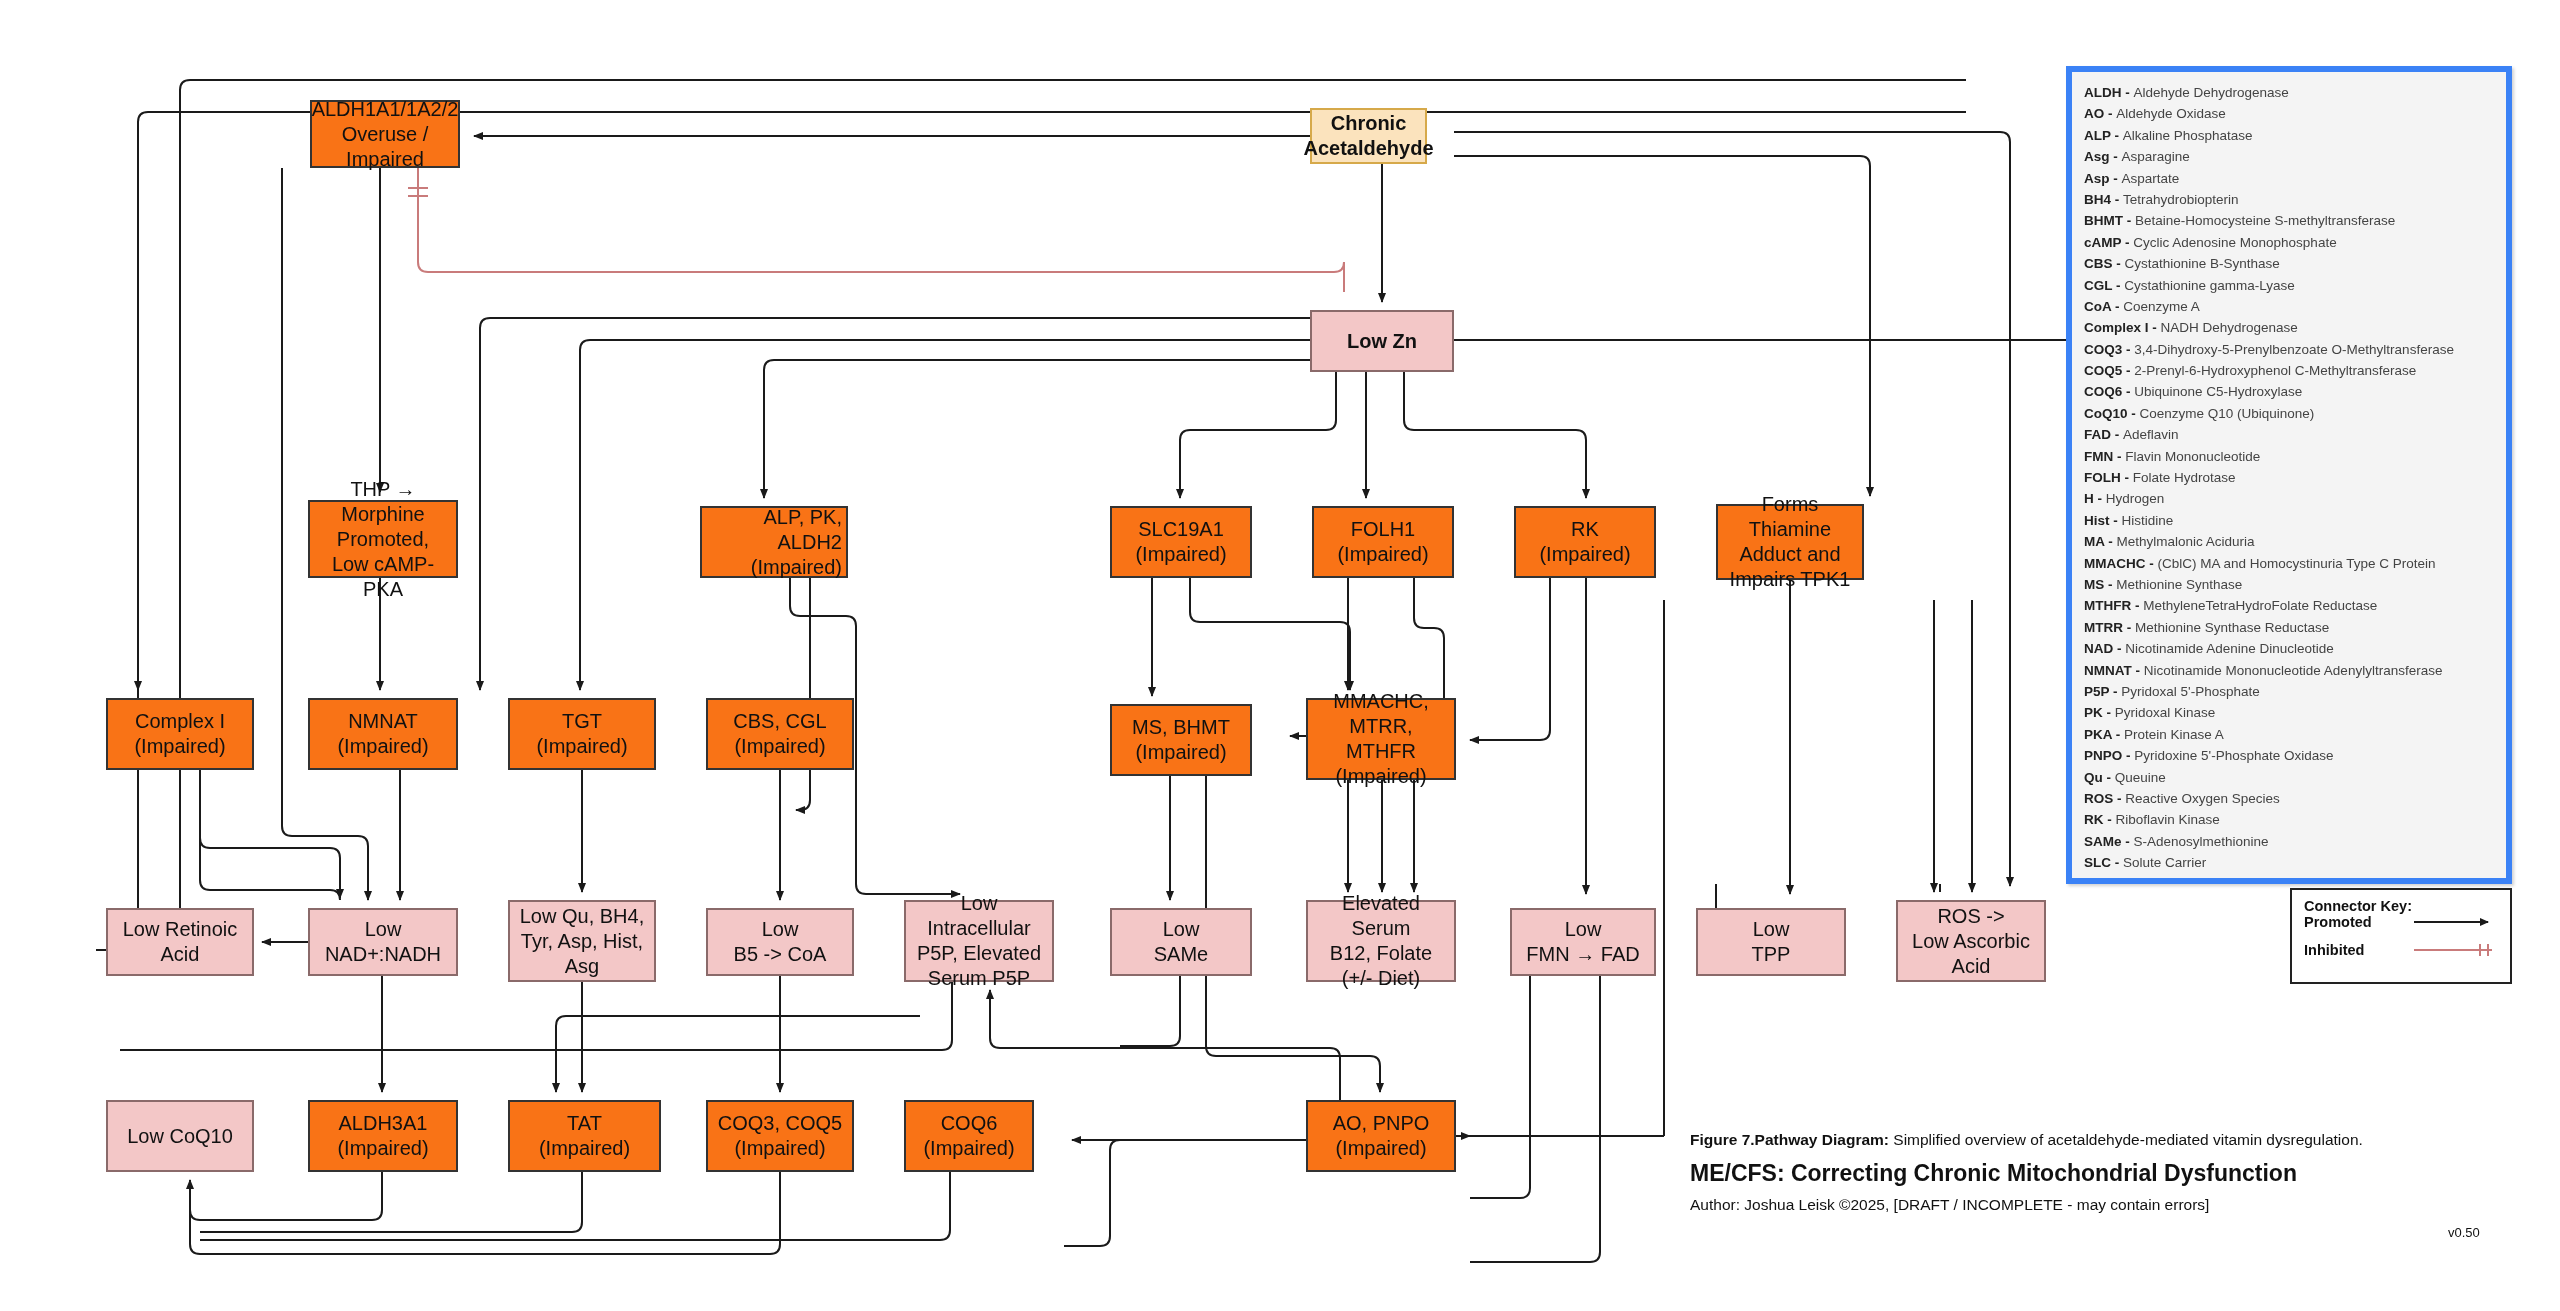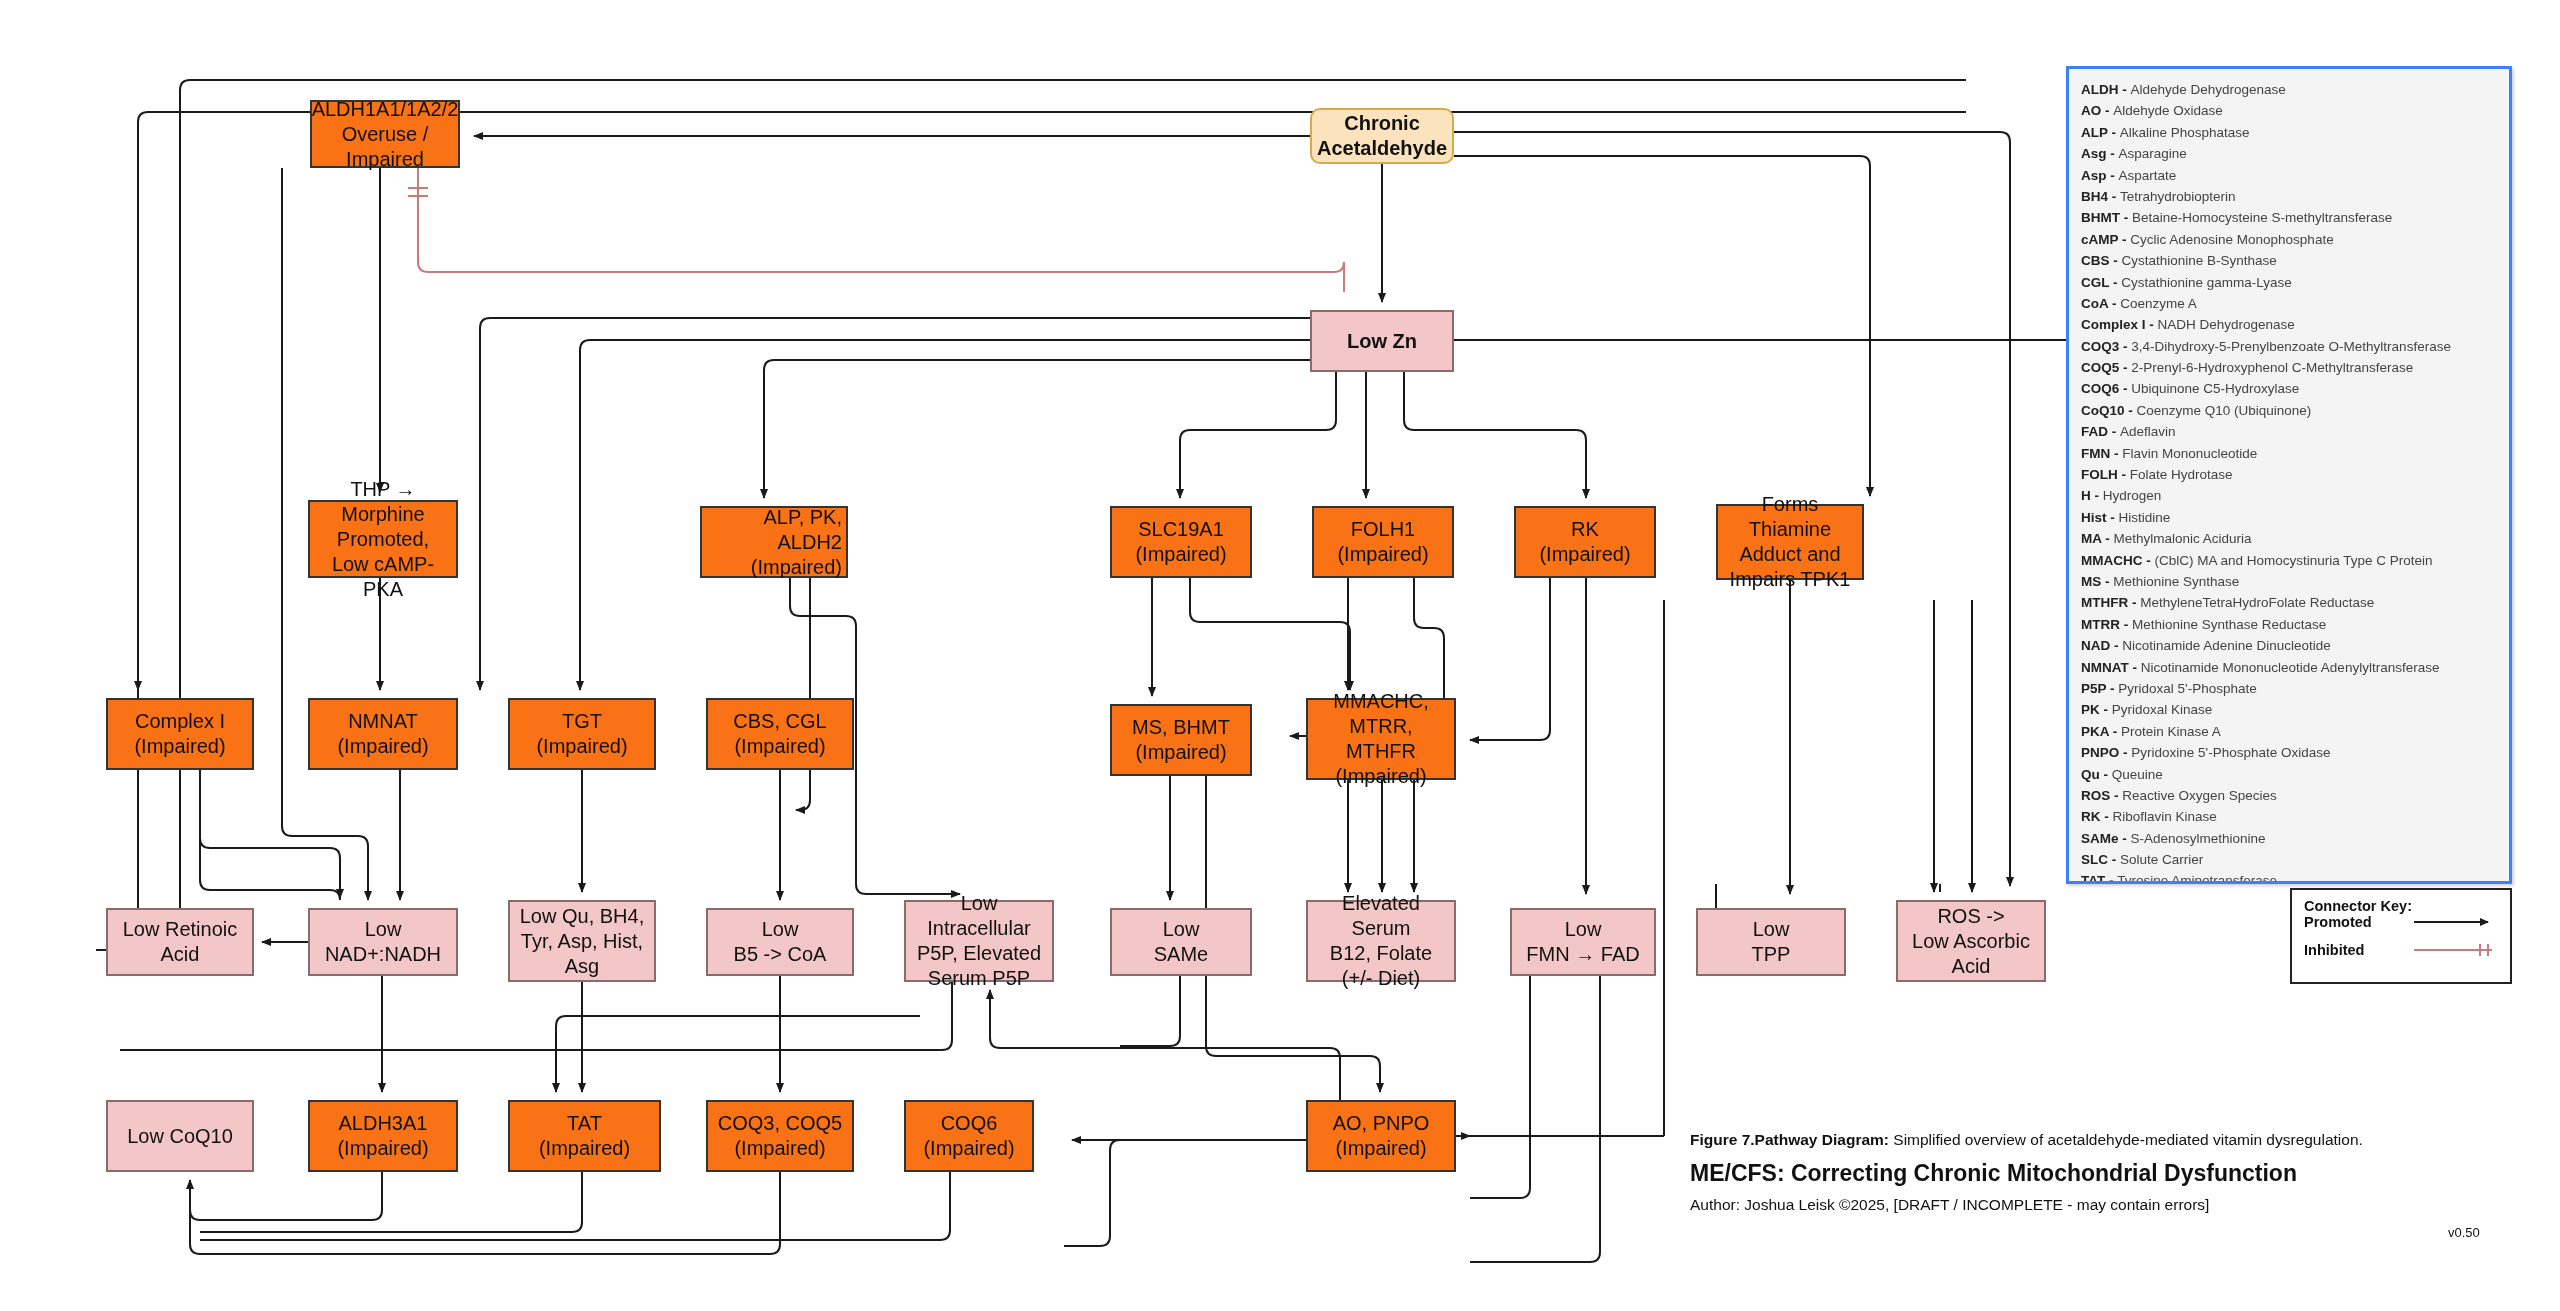--- a/index.html
+++ b/index.html
@@ -9,21 +9,21 @@
   #diagram{position:absolute;left:0;top:0;width:2560px;height:1311px;}
 
   .node{position:absolute;box-sizing:border-box;border:2px solid #333;
         display:flex;align-items:center;justify-content:center;text-align:center;
         line-height:1.25;background:#f97316;font-size:20px;padding:2px 4px;}
   .node.pink{background:#f3c7c7;border-color:#8a6a6a;}
   .node.orange{background:#fbe3bd;border-color:#d6a94a;font-weight:bold;}
   .node.bold{font-weight:bold;}
 
   #legend{position:absolute;left:2066px;top:66px;width:446px;height:818px;
-          background:#f4f4f4;border:3px solid #3b82f6;box-sizing:border-box;
+          background:#f4f4f4;border:6px solid #3b82f6;box-sizing:border-box;
           padding:10px 12px;box-shadow:2px 2px 3px rgba(0,0,0,.18);
           font-size:13.5px;line-height:1.585;color:#444;overflow:hidden;}
   #legend .ab{font-weight:bold;color:#222;}
 
   #connkey{position:absolute;left:2290px;top:888px;width:222px;height:96px;
            border:2px solid #222;background:#fff;box-sizing:border-box;
            padding:8px 12px;font-size:14.5px;font-weight:bold;}
   #connkey .krow{display:flex;align-items:center;justify-content:space-between;}
   #connkey .ktitle{margin-bottom:0px;}
   #connkey svg{display:block;}
@@ -159,21 +159,21 @@
 
     <path class="ln" d="M138,690 L138,940 Q138,950 148,950 L96,950"></path>
     <path class="ln" d="M180,944 L180,944"></path>
 
     <path class="ln" d="M1716,884 L1716,908"></path>
     <path class="ln" d="M1940,884 L1940,892"></path>
   </svg>
 
   <div class="node bold" style="left:310px;top:100px;width:150px;height:68px;font-weight:normal;">ALDH1A1/1A2/2<br>Overuse /<br>Impaired</div>
 
-  <div class="node orange" style="left:1310px;top:108px;width:144px;height:56px;border-radius:10px;">Chronic<br>Acetaldehyde</div>
+  <div class="node orange" style="left:1310px;top:108px;width:117px;height:56px;">Chronic<br>Acetaldehyde</div>
 
   <div class="node pink bold" style="left:1310px;top:310px;width:144px;height:62px;">Low Zn</div>
 
   <div class="node" style="left:308px;top:500px;width:150px;height:78px;">THP → Morphine<br>Promoted,<br>Low cAMP-PKA</div>
 
   <div class="node" style="left:700px;top:506px;width:148px;height:72px;text-align:right;">ALP, PK, ALDH2<br>(Impaired)</div>
 
   <div class="node" style="left:1110px;top:506px;width:142px;height:72px;">SLC19A1<br>(Impaired)</div>
 
   <div class="node" style="left:1312px;top:506px;width:142px;height:72px;">FOLH1<br>(Impaired)</div>

